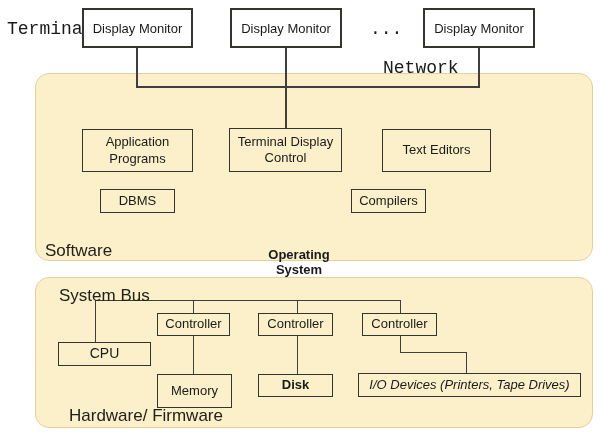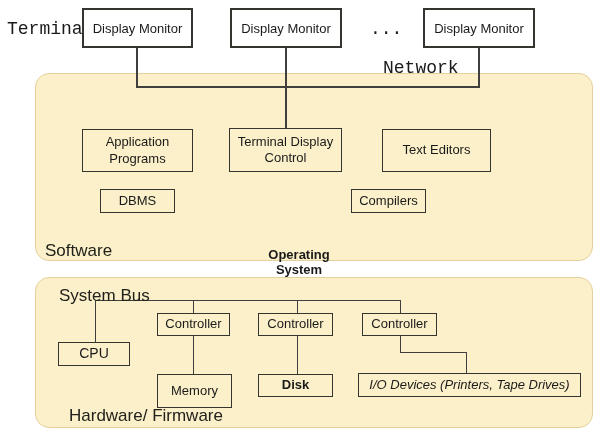--- a/index.html
+++ b/index.html
@@ -70,21 +70,21 @@
   <div class="abs inner-box" style="left:100px;top:189px;width:75px;height:24px;">DBMS</div>
   <div class="abs small-label" style="left:45px;top:242px;">Software</div>
 
   <div class="abs os-label" style="left:249px;top:247px;width:100px;">
     <div>Operating</div>
     <div>System</div>
   </div>
 
   <div class="abs small-label" style="left:59px;top:287px;">System Bus</div>
 
-  <div class="abs inner-box" style="left:58px;top:342px;width:72px;height:24px;font-size:14px;">CPU</div>
+  <div class="abs inner-box" style="left:58px;top:342px;width:93px;height:24px;font-size:14px;">CPU</div>
   <div class="abs inner-box" style="left:157px;top:313px;width:73px;height:23px;">Controller</div>
   <div class="abs inner-box" style="left:258px;top:313px;width:75px;height:23px;">Controller</div>
   <div class="abs inner-box" style="left:362px;top:313px;width:75px;height:23px;">Controller</div>
   <div class="abs inner-box" style="left:157px;top:374px;width:75px;height:34px;">Memory</div>
   <div class="abs inner-box" style="left:258px;top:374px;width:75px;height:23px;font-weight:bold;">Disk</div>
   <div class="abs inner-box" style="left:358px;top:373px;width:223px;height:24px;white-space:nowrap;font-style:italic;">I/O Devices (Printers, Tape Drives)</div>
 
   <div class="abs small-label" style="left:45px;top:407px;padding-left:24px;">Hardware/ Firmware</div>
 
 </div>

